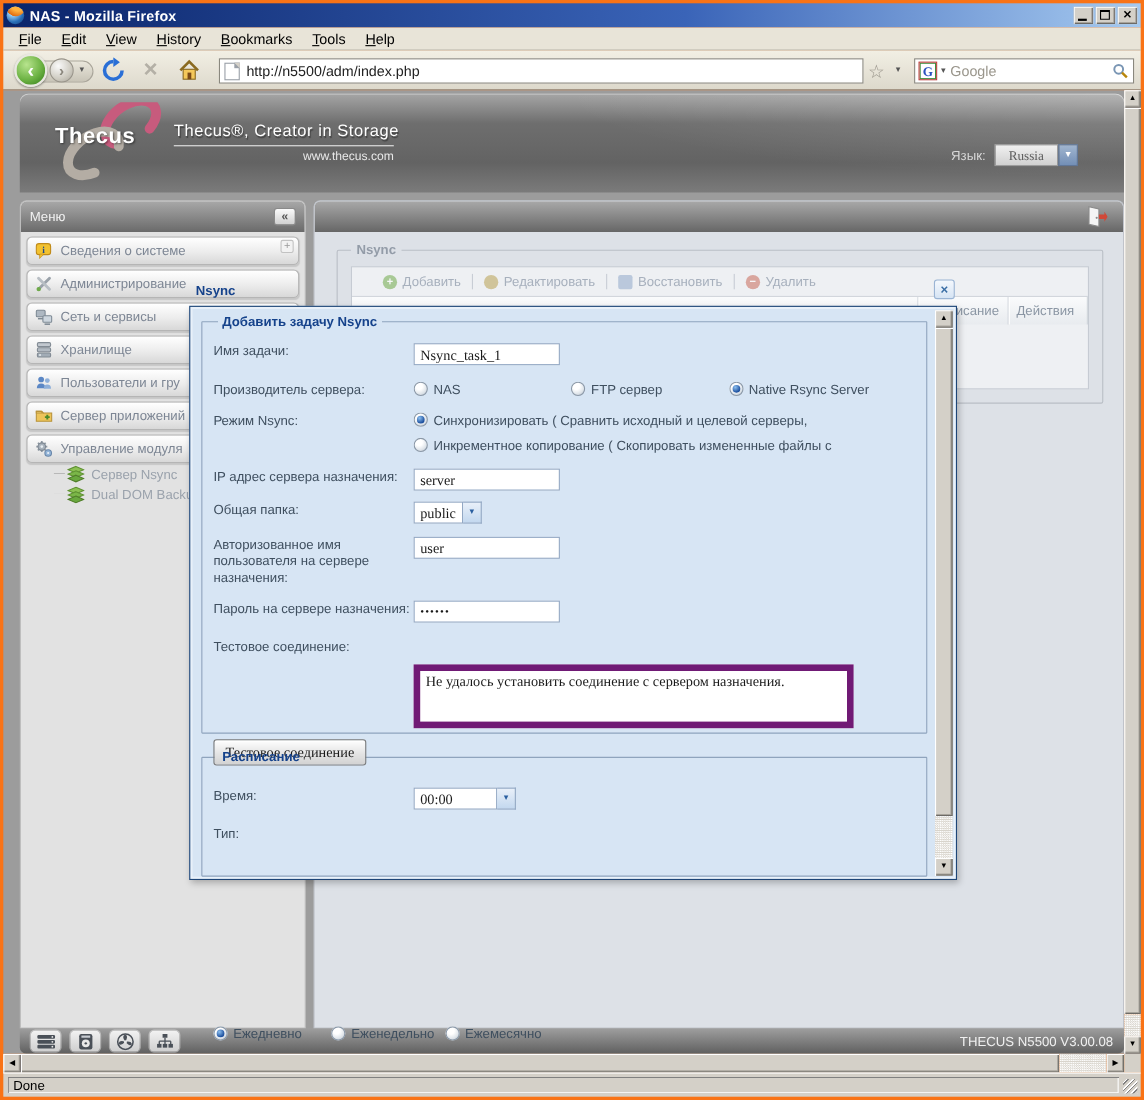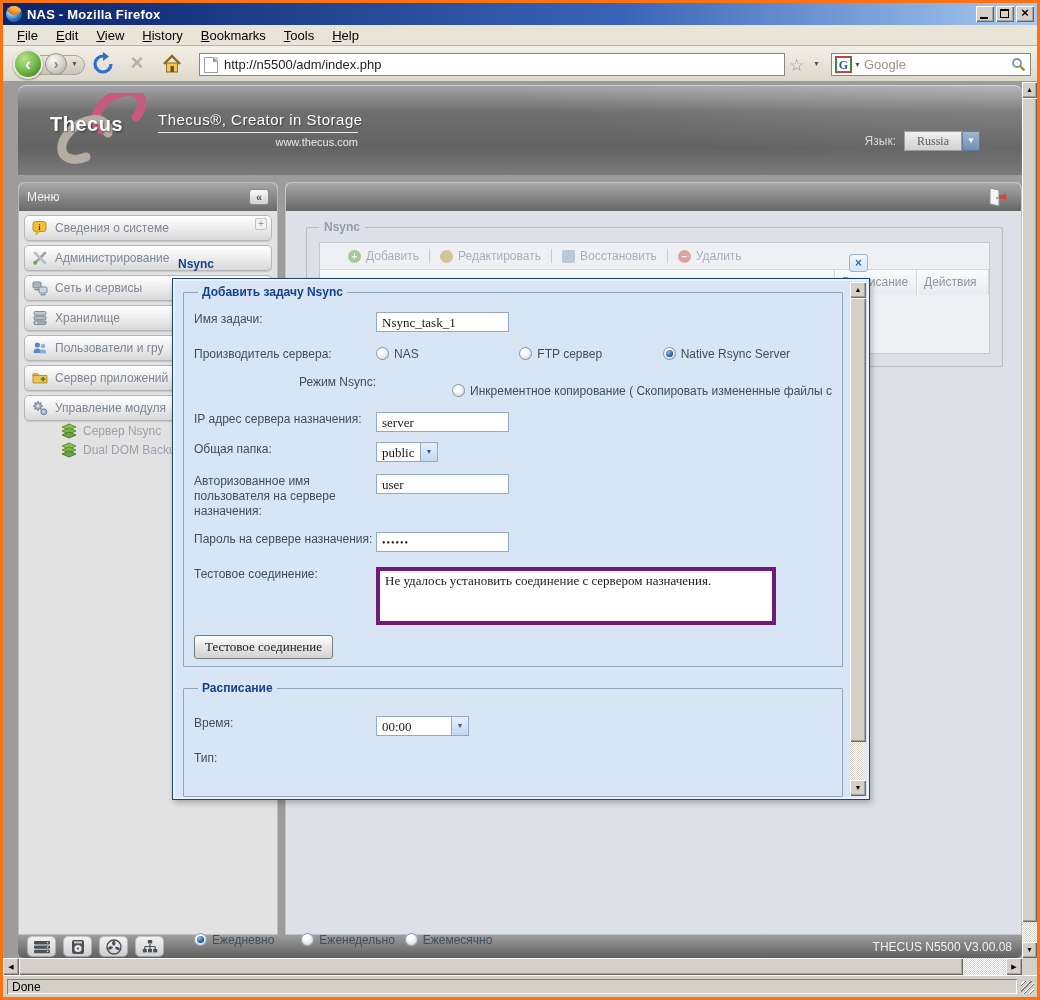--- a/index.html
+++ b/index.html
@@ -153,22 +153,22 @@
   .dlg-content { position:absolute; left:10px; top:6px; right:26px; bottom:4px; }
 
   fieldset { border:1px solid #8fa4bd; border-radius:1px; padding:4px 10px 10px 10px; }
   legend { color:#15428b; font-size:12px; font-weight:bold; padding:0 4px; margin-left:4px; }
   .frow { margin-top:10px; display:flex; align-items:flex-start; }
   .flabel { width:182px; flex:0 0 182px; color:#3f4f5f; font-size:12px; line-height:15px; padding-top:3px; }
   .fctrl { flex:1; font-size:12px; color:#3f4f5f; padding-top:3px; }
 
   .tbox { display:inline-block; background:#fff; border:1px solid #93a8c4; font-family:"Liberation Serif",serif;
     font-size:13px; color:#1a1a1a; padding:2px 5px; height:20px; line-height:15px; vertical-align:top; overflow:hidden; white-space:nowrap; }
-  .tarea { background:#fff; border:4px solid #701a75; width:400px; height:58px; font-family:"Liberation Serif",serif;
-    font-size:13px; color:#1a1a1a; padding:2px 5px; }
+  .tarea { background:#fff; border:6px solid #701a75; width:400px; height:58px; font-family:"Liberation Serif",serif;
+    font-size:13px; color:#1a1a1a; padding:2px 5px;margin-top:23px; }
   .trigger { display:inline-block; width:17px; height:20px; background:linear-gradient(#e9f0f9,#c3d8ef);
     border:1px solid #93a8c4; border-left:none; color:#2a5fa0; font-size:7px; text-align:center; line-height:18px; vertical-align:top; }
   .btn3d { display:inline-block; font-family:"Liberation Serif",serif; font-size:13px; color:#1a1a1a;
     background:linear-gradient(#ffffff,#e6e6e6 50%,#d2d2d2); border:1px solid #7b7b7b; border-radius:3px;
     padding:3px 10px; box-shadow:inset 0 1px 0 #fff; }
 
   .radio { display:inline-block; width:13px; height:13px; border-radius:50%; margin-right:5px; vertical-align:-2px;
     background:radial-gradient(circle at 38% 32%, #ffffff 25%, #e2e7ec 55%, #aab6c2);
     box-shadow: inset 0 0 0 1px #8a98a8; }
   .radio.on::after { content:""; display:block; width:7px; height:7px; border-radius:50%; margin:3px;
@@ -490,23 +490,24 @@
 
           <div class="frow" style="margin-top:12px;">
             <span class="flabel">Производитель сервера:</span>
             <span class="fctrl">
               <span class="ropt" style="width:140px;"><span class="radio"></span><span>NAS</span></span>
               <span class="ropt" style="width:140px;"><span class="radio"></span><span>FTP сервер</span></span>
               <span class="ropt"><span class="radio on"></span><span>Native Rsync Server</span></span>
             </span>
           </div>
 
-          <div class="frow" style="text-align:right;">
+          <div class="frow" style="">
             <span class="flabel">Режим Nsync:</span>
             <span class="fctrl">
+              <span class="ropt"><span class="radio on"></span><span>Синхронизировать ( Сравнить исходный и целевой серверы,</span></span>
               <span style="display:block; margin-top:9px;" class="ropt"><span class="radio"></span><span>Инкрементное копирование ( Скопировать измененные файлы с</span></span>
             </span>
           </div>
 
           <div class="frow" style="margin-top:11px;">
             <span class="flabel">IP адрес сервера назначения:</span>
             <span class="fctrl"><span class="tbox" style="width:133px;">server</span></span>
           </div>
 
           <div class="frow" style="margin-top:7px;">

